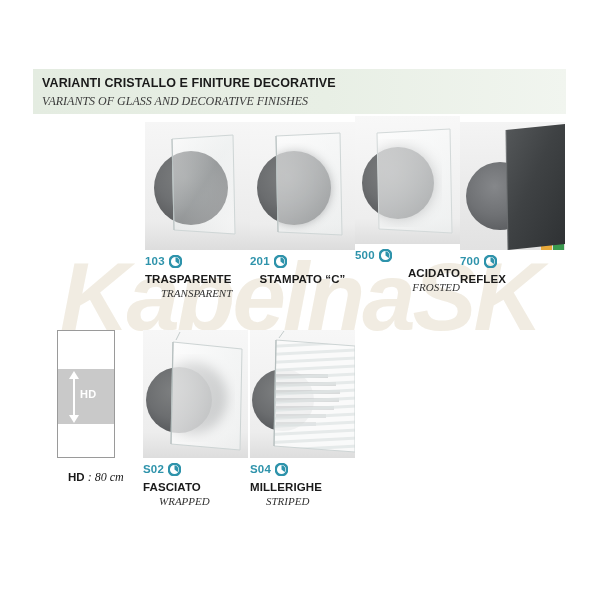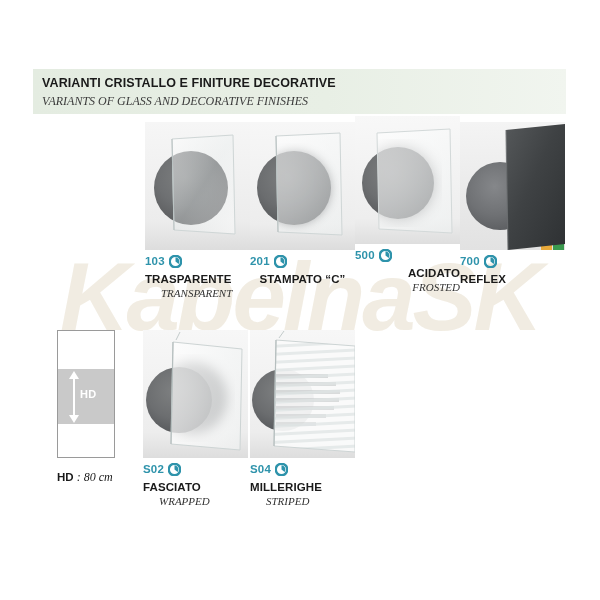--- a/index.html
+++ b/index.html
@@ -149,20 +149,21 @@
     font-size: 11px;
     font-weight: bold;
     color: #ffffff;
     letter-spacing: .3px;
   }
   #hd-caption {
     margin-top: 12px;
     font-size: 11.5px;
     color: #1a1a1a;
     white-space: nowrap;
+    margin-left: 11px;
   }
   #hd-caption .hd-key { font-weight: bold; }
   #hd-caption .hd-val { font-style: italic; font-family: "Liberation Serif", serif; font-size: 12px; }
 </style>
 </head>
 <body>
 
 <div id="watermark">KapelnaSK</div>
 
 <div id="header-band">

